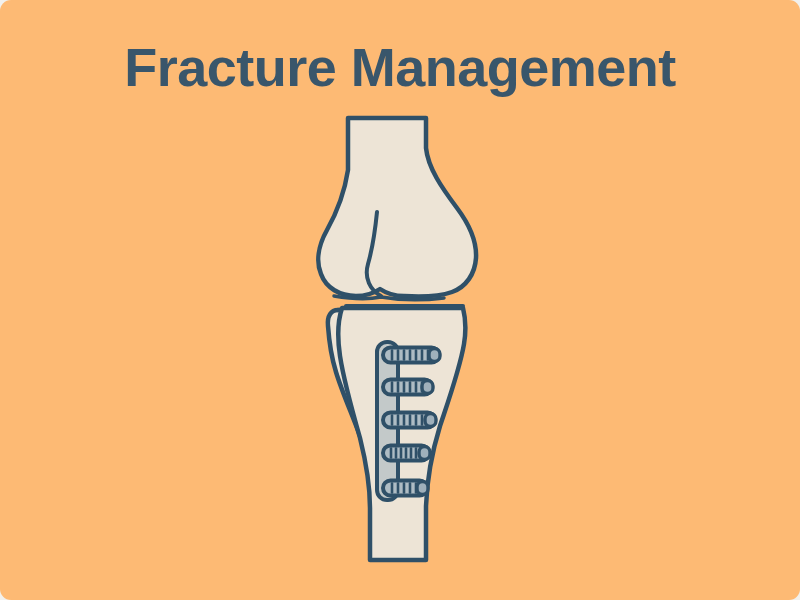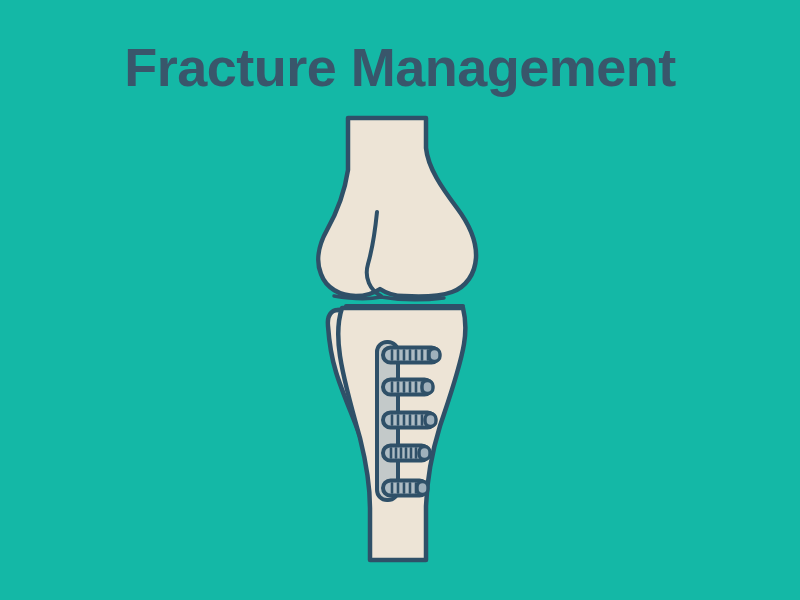--- a/index.html
+++ b/index.html
@@ -39,21 +39,21 @@
     position: absolute;
     left: 0;
     top: 0;
     width: 800px;
     height: 600px;
   }
 </style>
 </head>
 <body style="background: rgb(242, 241, 237);">
 
-<div id="canvas" style="background: #14b8a6;">
+<div id="canvas" style="background: #fdba74; border-radius: 11px;">
 
   <div id="page-title" style="color: rgb(57, 86, 107);">Fracture Management</div>
 
   <svg id="illustration" viewBox="0 0 800 600" xmlns="http://www.w3.org/2000/svg">
 
     <g>
       <path d="M 348,118
            L 348,170
            C 344,196 336,214 327,230
            C 318,246 316,262 321,274

